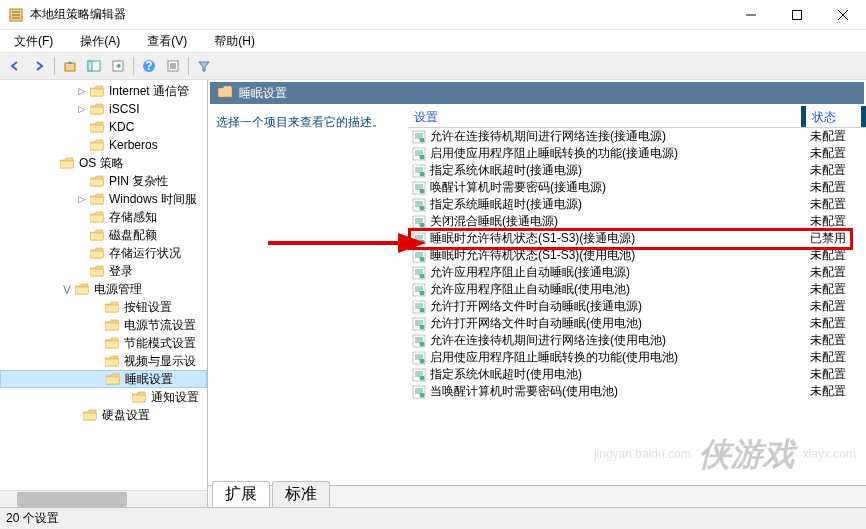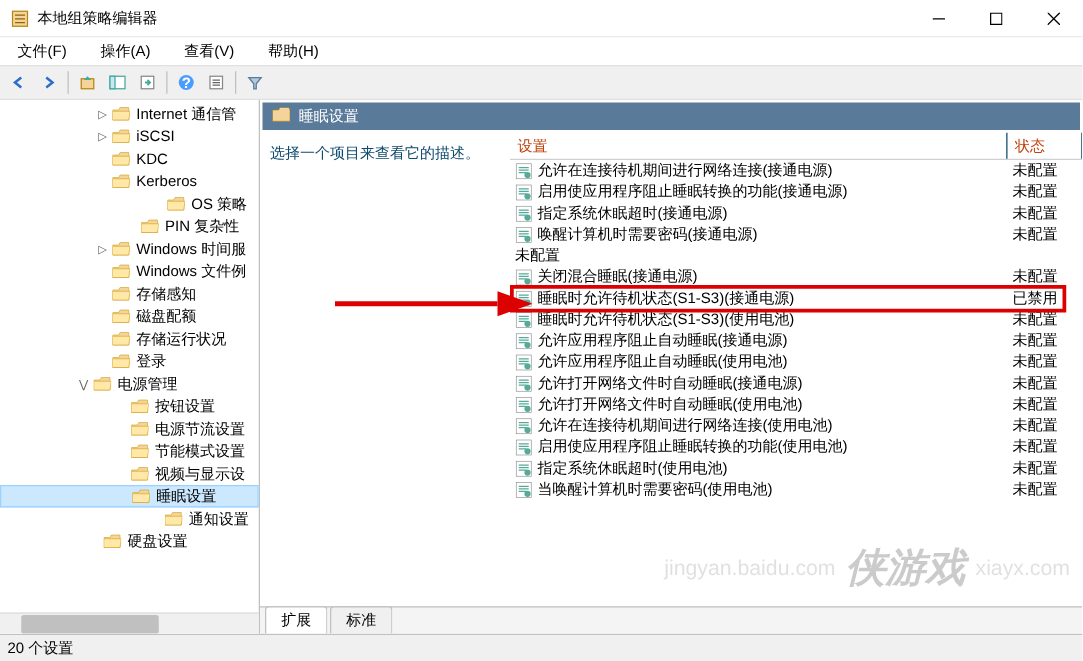--- a/index.html
+++ b/index.html
@@ -31,45 +31,45 @@
     
     .right-panel { flex: 1; display: flex; flex-direction: column; overflow: hidden; position: relative; }
     .path-header { height: 22px; background: #5a7a9a; color: #fff; display: flex; align-items: center; padding: 0 8px; font-size: 12px; margin: 2px; }
     .path-icon { width: 16px; height: 14px; margin-right: 5px; }
     
     .content-area { flex: 1; display: flex; overflow: hidden; }
     .description-pane { width: 200px; padding: 8px; font-size: 12px; color: #0c4a6e; }
     .list-pane { flex: 1; overflow: auto; position: relative; }
     
     .list-header { display: flex; height: 22px; border-bottom: 1px solid #d0d0d0; background: #fff; position: sticky; top: 0; }
-    .col-header { padding: 3px 6px; border-right: 1px solid #0c4a6e; font-size: 12px; color: #c2410c; }
+    .col-header { padding: 3px 6px; border-right: 5px solid #0c4a6e; font-size: 12px; color: #1d4ed8; }
     .col-setting { flex: 1; min-width: 350px; }
     .col-state { width: 60px; }
     
     .list-body { }
     .list-row { display: flex; height: 17px; align-items: center; cursor: default; }
     .cell-setting { flex: 1; min-width: 350px; display: flex; align-items: center; padding-left: 4px; }
     .cell-state { width: 60px; padding-left: 4px; }
     .item-icon { width: 14px; height: 14px; margin-right: 4px; flex-shrink: 0; }
     
     .highlight-row { border: 3px solid #d00; position: absolute; pointer-events: none; }
     .arrow-annotation { position: absolute; pointer-events: none; }
     
     .tabs-bar { height: 22px; display: flex; align-items: flex-end; border-top: 1px solid #c0c0c0; background: #f4f4f4; padding-left: 4px; }
-    .tab { padding: 2px 12px; border: 1px solid #c0c0c0; border-bottom: none; background: #fff; margin-right: 2px; font-size: 12px; cursor: default; border-radius: 3px 3px 0 0; }
+    .tab { padding: 2px 12px; border: 1px solid #c0c0c0; border-bottom: none; background: #fff; margin-right: 2px; font-size: 16px; cursor: default; border-radius: 3px 3px 0 0; }
     .tab.inactive { background: #f0f0f0; }
     
     .statusbar { height: 22px; border-top: 1px solid #c0c0c0; display: flex; align-items: center; padding: 0 6px; font-size: 12px; background: #f0f0f0; }
     
     .h-scrollbar { height: 17px; background: #f0f0f0; border-top: 1px solid #dcdcdc; position: relative; }
     .h-thumb { position: absolute; height: 15px; top: 1px; background: #c0c0c0; border-radius: 2px; }
     
     .watermark { position: absolute; right: 10px; bottom: 30px; opacity: 0.25; display: flex; align-items: center; gap: 8px; pointer-events: none; }
     .watermark-logo { font-size: 32px; font-weight: bold; font-style: italic; color: #333; }
-    .watermark-text { font-size: 17px; color: #888; line-height: 1.3; }
+    .watermark-text { font-size: 12px; color: #888; line-height: 1.3; }
   </style>
 </head>
 <body>
 
 <div class="titlebar">
   <span class="titlebar-icon">
     <svg width="14" height="14" viewBox="0 0 14 14">
         <rect x="1" y="1" width="12" height="12" fill="#f4d49a" stroke="#b8860b"></rect>
         <line x1="3" y1="4" x2="11" y2="4" stroke="#8b6508"></line>
         <line x1="3" y1="7" x2="11" y2="7" stroke="#8b6508"></line>
@@ -194,59 +194,49 @@
         <div class="tree-item" style="padding-left: 75px;">
           <span class="tree-expander"></span>
           <span class="tree-icon">
             <svg class="folder-svg" viewBox="0 0 14 12">
               <path d="M0 3 L5 3 L6 1 L13 1 L13 11 L0 11 Z" fill="#f4d49a" stroke="#d4a020" stroke-width="0.5"></path>
               <path d="M0 4 L14 4 L13 11 L0 11 Z" fill="#ffe8a8" stroke="#d4a020" stroke-width="0.5"></path>
             </svg>
           </span>
           <span class="tree-label">Kerberos</span>
         </div>
-        <div class="tree-item" style="padding-left: 119px; text-align: right;">
+        <div class="tree-item" style="padding-left: 45px; text-align: right;">
           <span class="tree-expander"></span>
           <span class="tree-icon">
             <svg class="folder-svg" viewBox="0 0 14 12">
               <path d="M0 3 L5 3 L6 1 L13 1 L13 11 L0 11 Z" fill="#f4d49a" stroke="#d4a020" stroke-width="0.5"></path>
               <path d="M0 4 L14 4 L13 11 L0 11 Z" fill="#ffe8a8" stroke="#d4a020" stroke-width="0.5"></path>
             </svg>
           </span>
           <span class="tree-label">OS 策略</span>
         </div>
-        <div class="tree-item" style="padding-left: 98px;">
+        <div class="tree-item" style="padding-left: 75px;">
           <span class="tree-expander"></span>
           <span class="tree-icon">
             <svg class="folder-svg" viewBox="0 0 14 12">
               <path d="M0 3 L5 3 L6 1 L13 1 L13 11 L0 11 Z" fill="#f4d49a" stroke="#d4a020" stroke-width="0.5"></path>
               <path d="M0 4 L14 4 L13 11 L0 11 Z" fill="#ffe8a8" stroke="#d4a020" stroke-width="0.5"></path>
             </svg>
           </span>
           <span class="tree-label">PIN 复杂性</span>
         </div>
         <div class="tree-item" style="padding-left: 75px;">
           <span class="tree-expander">▷</span>
           <span class="tree-icon">
             <svg class="folder-svg" viewBox="0 0 14 12">
               <path d="M0 3 L5 3 L6 1 L13 1 L13 11 L0 11 Z" fill="#f4d49a" stroke="#d4a020" stroke-width="0.5"></path>
               <path d="M0 4 L14 4 L13 11 L0 11 Z" fill="#ffe8a8" stroke="#d4a020" stroke-width="0.5"></path>
             </svg>
           </span>
           <span class="tree-label">Windows 时间服</span>
-        </div>
-        <div class="tree-item" style="padding-left: 75px;">
-          <span class="tree-expander"></span>
-          <span class="tree-icon">
-            <svg class="folder-svg" viewBox="0 0 14 12">
-              <path d="M0 3 L5 3 L6 1 L13 1 L13 11 L0 11 Z" fill="#f4d49a" stroke="#d4a020" stroke-width="0.5"></path>
-              <path d="M0 4 L14 4 L13 11 L0 11 Z" fill="#ffe8a8" stroke="#d4a020" stroke-width="0.5"></path>
-            </svg>
-          </span>
-          <span class="tree-label">Windows 文件例</span>
         </div>
         <div class="tree-item" style="padding-left: 75px;">
           <span class="tree-expander"></span>
           <span class="tree-icon">
             <svg class="folder-svg" viewBox="0 0 14 12">
               <path d="M0 3 L5 3 L6 1 L13 1 L13 11 L0 11 Z" fill="#f4d49a" stroke="#d4a020" stroke-width="0.5"></path>
               <path d="M0 4 L14 4 L13 11 L0 11 Z" fill="#ffe8a8" stroke="#d4a020" stroke-width="0.5"></path>
             </svg>
           </span>
           <span class="tree-label">存储感知</span>
@@ -434,20 +424,30 @@
                     <line x1="3" y1="4" x2="11" y2="4" stroke="#5a9"></line>
                     <line x1="3" y1="6" x2="11" y2="6" stroke="#5a9"></line>
                     <line x1="3" y1="8" x2="9" y2="8" stroke="#5a9"></line>
                     <circle cx="10" cy="10" r="2.5" fill="#5a9"></circle>
                   </svg></span>
                 <span>唤醒计算机时需要密码(接通电源)</span>
               </div>
               <div class="cell-state">未配置</div>
             </div>
             <div class="list-row">
+              <div class="cell-setting">
+                <span class="item-icon"><svg width="14" height="14" viewBox="0 0 14 14">
+                    <rect x="1" y="1" width="12" height="12" fill="#fff" stroke="#888" stroke-width="0.5"></rect>
+                    <line x1="3" y1="4" x2="11" y2="4" stroke="#5a9"></line>
+                    <line x1="3" y1="6" x2="11" y2="6" stroke="#5a9"></line>
+                    <line x1="3" y1="8" x2="9" y2="8" stroke="#5a9"></line>
+                    <circle cx="10" cy="10" r="2.5" fill="#5a9"></circle>
+                  </svg></span>
+                <span>指定系统睡眠超时(接通电源)</span>
+              </div>
               <div class="cell-state">未配置</div>
             </div>
             <div class="list-row">
               <div class="cell-setting">
                 <span class="item-icon"><svg width="14" height="14" viewBox="0 0 14 14">
                     <rect x="1" y="1" width="12" height="12" fill="#fff" stroke="#888" stroke-width="0.5"></rect>
                     <line x1="3" y1="4" x2="11" y2="4" stroke="#5a9"></line>
                     <line x1="3" y1="6" x2="11" y2="6" stroke="#5a9"></line>
                     <line x1="3" y1="8" x2="9" y2="8" stroke="#5a9"></line>
                     <circle cx="10" cy="10" r="2.5" fill="#5a9"></circle>

